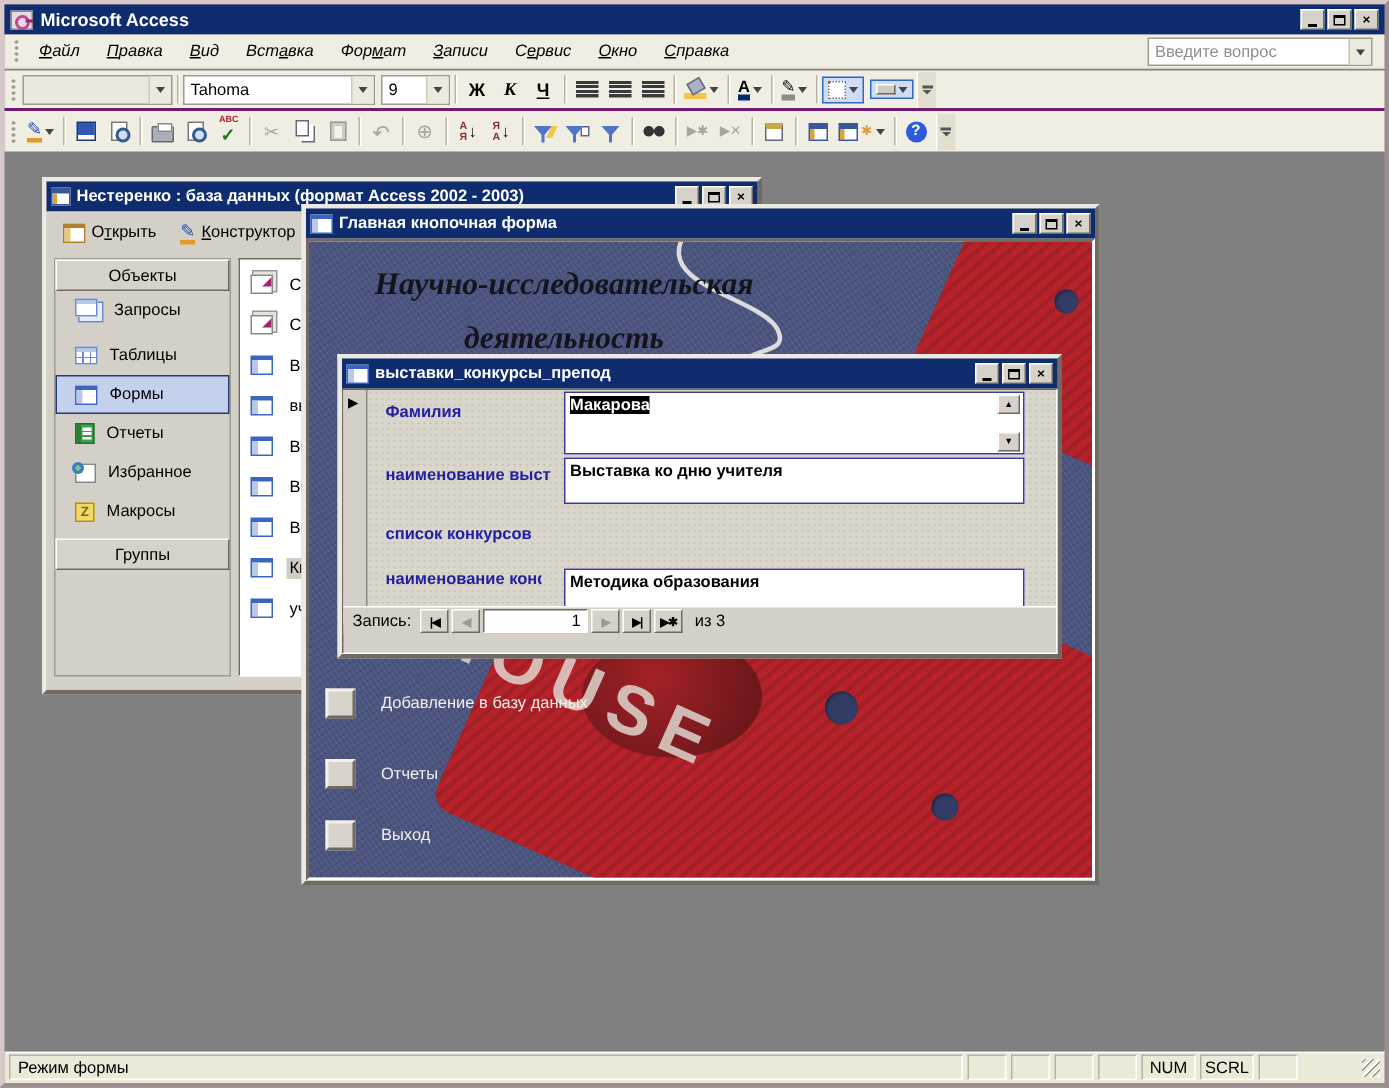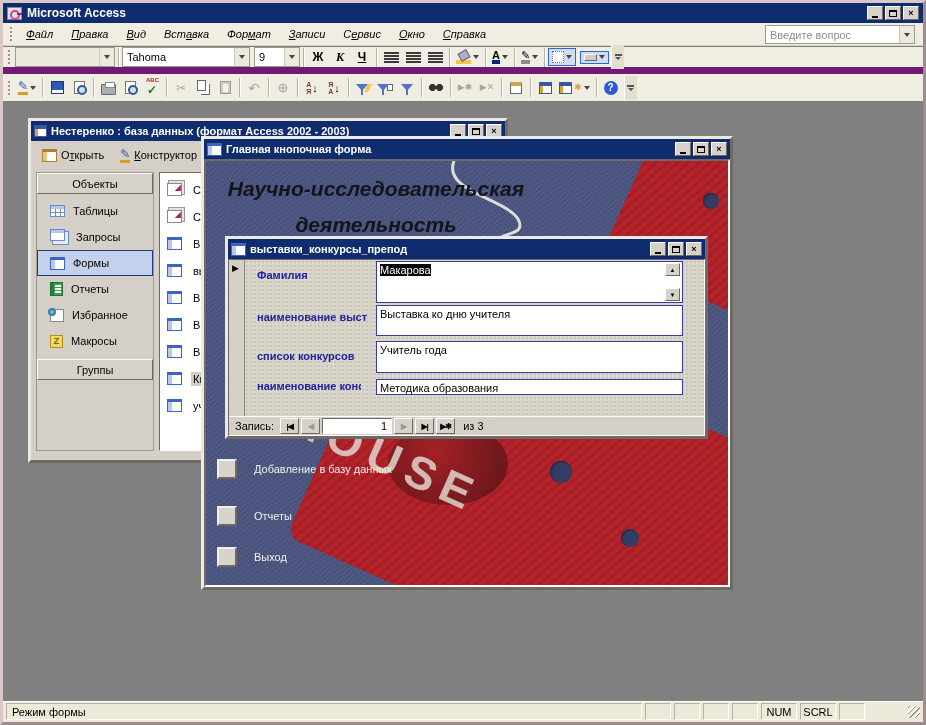--- a/index.html
+++ b/index.html
@@ -46,21 +46,21 @@
   .qbox { position:absolute; right:8px; top:2px; width:150px; height:19px;
     background:#fff; border:1px solid #9e9a8e; display:flex; align-items:center; }
   .qbox .qtext { flex:1; padding-left:4px; color:#8f8f8f; }
   .qbox .qarrow { width:15px; height:100%; background:#ece9dd; border-left:1px solid #c8c4b4;
     display:flex; align-items:center; justify-content:center; }
   .caret { width:0; height:0; border-top:4px solid #444;
     border-left:3px solid transparent; border-right:3px solid transparent; }
 
   
   .toolbar { position:absolute; left:0; right:0; background:#f0eee2;
-    display:flex; align-items:center; border-bottom:7px solid #701a75; }
+    display:flex; align-items:center; border-bottom:2px solid #701a75; }
   .tb-fmt { top:44px; height:27px; }
   .tb-std { top:71px; height:28px; border-bottom:1px solid #7d7d7d; }
   .sep { width:1px; height:19px; background:#b8b4a4; box-shadow:1px 0 0 #fff; margin:0 3px; }
   .tbtn { height:22px; min-width:22px; display:flex; align-items:center; justify-content:center;
     gap:2px; padding:0 2px; border:1px solid transparent; }
   .tglyph { font-size:12px; line-height:1; }
   .dis { color:#a8a496; }
   .combo { height:20px; background:#fff; border:1px solid #9e9a8e;
     display:flex; align-items:center; }
   .combo .cv { flex:1; padding:0 4px; }
@@ -184,46 +184,46 @@
     background-image:repeating-linear-gradient(115deg, rgba(0,0,0,.10) 0 3px, transparent 3px 7px); }
   .ch1 { left:110px; top:235px; width:580px; height:270px; transform:rotate(24deg); border-radius:14px; }
   .ch2 { left:430px; top:-70px; width:280px; height:230px; transform:rotate(24deg); border-radius:14px; }
   .hole { position:absolute; border-radius:50%; background:#333c63; box-shadow:inset 1px 1px 2px #1e2542; }
   .ball { position:absolute; left:182px; top:262px; width:120px; height:82px; border-radius:50%;
     background:radial-gradient(circle at 40% 35%, #a32126, #6e181c 75%); }
   .mouse-text { position:absolute; left:72px; top:268px; transform:rotate(24deg);
     font-size:46px; font-weight:bold; letter-spacing:8px; color:rgba(226,220,212,.82); }
   .cable { position:absolute; left:0; top:0; }
   .sb-heading { position:absolute; left:20px; top:10px; width:300px; text-align:center;
-    font-family:Liberation Sans, sans-serif; font-style:italic; font-weight:bold;
+    font-family:Liberation Serif, serif; font-style:italic; font-weight:bold;
     font-size:21px; line-height:36px; color:#14141c; }
   .sb-btnrow { position:absolute; left:11px; display:flex; align-items:center; gap:17px; }
   .sb-sq { width:20px; height:20px; background:#d8d4cc; border:2px solid;
     border-color:#f2f0ec #6e6a63 #6e6a63 #f2f0ec; }
   .sb-lab { color:#f2f0ec; }
 
   
   #rfwin { left:222px; top:233px; width:483px; height:203px; z-index:7; }
   .rf-client { position:absolute; left:0; top:20px; right:0; bottom:0;
     border:1px solid; border-color:#6f6a63 #fff #fff #6f6a63; }
   .rf-body { position:absolute; left:0; top:0; right:0; bottom:19px; background:#dad6cc;
     background-image:radial-gradient(#c8c3b6 0.7px, transparent 0.8px); background-size:4px 4px; }
   .recsel { position:absolute; left:0; top:0; width:16px; bottom:0; background:#d4d0c8;
     border-right:1px solid #8c887e; color:#000; font-size:9px; padding:3px 0 0 3px; }
   .flabel { position:absolute; left:28px; color:#2020a0; font-weight:bold; white-space:nowrap;
     overflow:hidden; }
   .finput { position:absolute; left:147px; width:307px; background:#fff;
-    border:1px solid #3b3b9c; padding:2px 3px; overflow:hidden; }
+    border:1px solid #3b3b9c; padding:2px 3px; overflow:hidden;font-weight:bold; }
   .selval { background:#000; color:#fff; }
   .memoscroll { position:absolute; right:1px; top:1px; bottom:1px; width:16px;
     display:flex; flex-direction:column; justify-content:space-between; }
   .spin { width:15px; height:13px; background:#d6d2ca; border:1px solid;
     border-color:#fff #6e6a63 #6e6a63 #fff; font-size:6px; display:flex;
     align-items:center; justify-content:center; }
-  .navbar { position:absolute; left:0; right:0; bottom:0; height:19px; background:#d4d0c8;
+  .navbar { position:absolute; left:0; right:0; bottom:12px; height:19px; background:#d4d0c8;
     border-top:1px solid #fff; display:flex; align-items:center; gap:2px; padding-left:6px; }
   .navb { width:19px; height:16px; background:#d6d2ca; border:1px solid;
     border-color:#fff #6e6a63 #6e6a63 #fff; font-size:8px; font-weight:bold;
     display:flex; align-items:center; justify-content:center; letter-spacing:-1px; }
   .navb.dim { color:#9c9a8f; }
   .navbox { width:70px; height:16px; background:#fff; border:1px solid;
     border-color:#6e6a63 #fff #fff #6e6a63; text-align:right; padding:1px 4px 0 0; }
 
   
   .statusbar { position:absolute; left:0; right:0; bottom:0; height:22px; background:#ece9d8;
@@ -475,27 +475,27 @@
         <span class="db-tbtn">
           <span class="tglyph" style="color:#2a52a8;border-bottom:3px solid #e09a28">✎</span>
           <span><span style="text-decoration:underline">К</span><span>онструктор</span></span>
         </span>
       </div>
 
       <div class="objpanel">
         <div class="objhdr">
             <span>Объекты</span>
           </div>
+        <div class="objitem">
+            <span class="icoQuery"></span>
+            <span>Запросы</span>
+          </div>
         <div class="objitem" style="margin-top:4px">
             <span class="icoTable"></span>
             <span>Таблицы</span>
-          </div>
-        <div class="objitem">
-            <span class="icoQuery"></span>
-            <span>Запросы</span>
           </div>
         <div class="objitem selected">
             <span class="icoForm"></span>
             <span>Формы</span>
           </div>
         <div class="objitem">
             <span class="icoReport"></span>
             <span>Отчеты</span>
           </div>
         <div class="objitem">
@@ -624,26 +624,23 @@
             <span class="spin">▼</span>
           </span>
         </div>
 
         <span class="flabel" style="top:51px;width:132px">наименование выст</span>
         <div class="finput" style="top:45px;height:31px">
           <span>Выставка ко дню учителя</span>
         </div>
 
         <span class="flabel" style="top:90px">список конкурсов</span>
-        <div class="finput" style="top:81px;height:32px">
-          <span>Учитель года</span>
-        </div>
 
         <span class="flabel" style="top:120px;width:104px">наименование конф</span>
-        <div class="finput" style="top:119px;height:16px">
+        <div class="finput" style="top:119px;height:32px">
           <span>Методика образования</span>
         </div>
       </div>
 
       <div class="navbar">
         <span>Запись:</span>
         <span class="navb" style="margin-left:4px">|◀</span>
         <span class="navb dim">◀</span>
         <span class="navbox">1</span>
         <span class="navb dim">▶</span>

